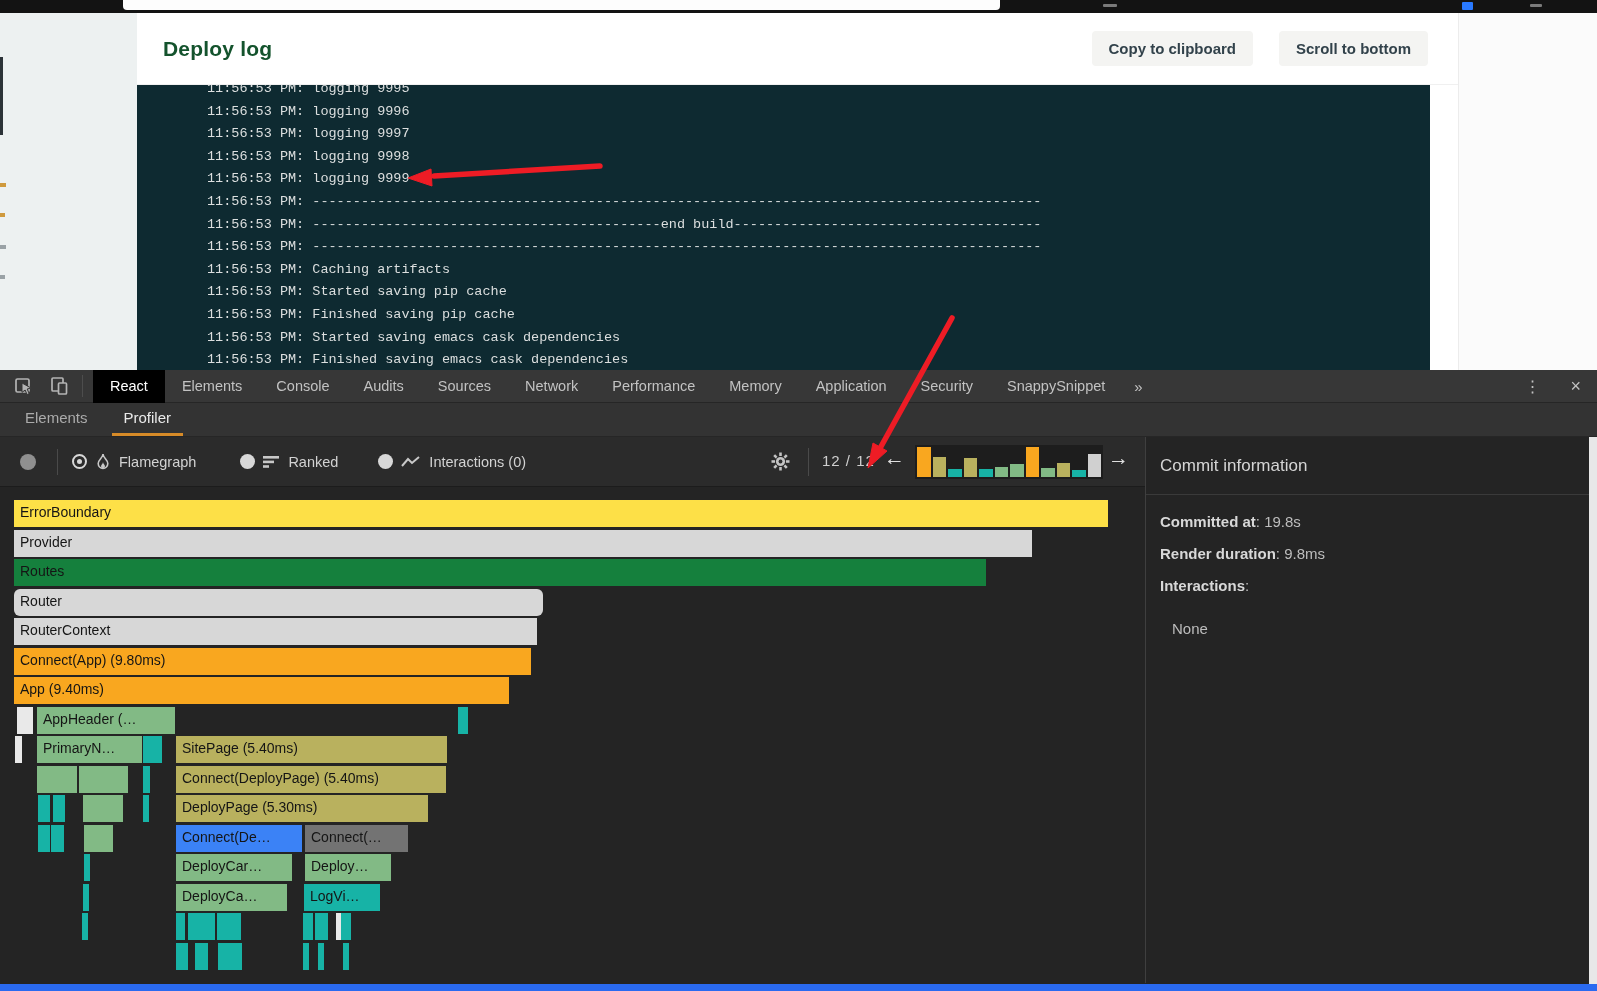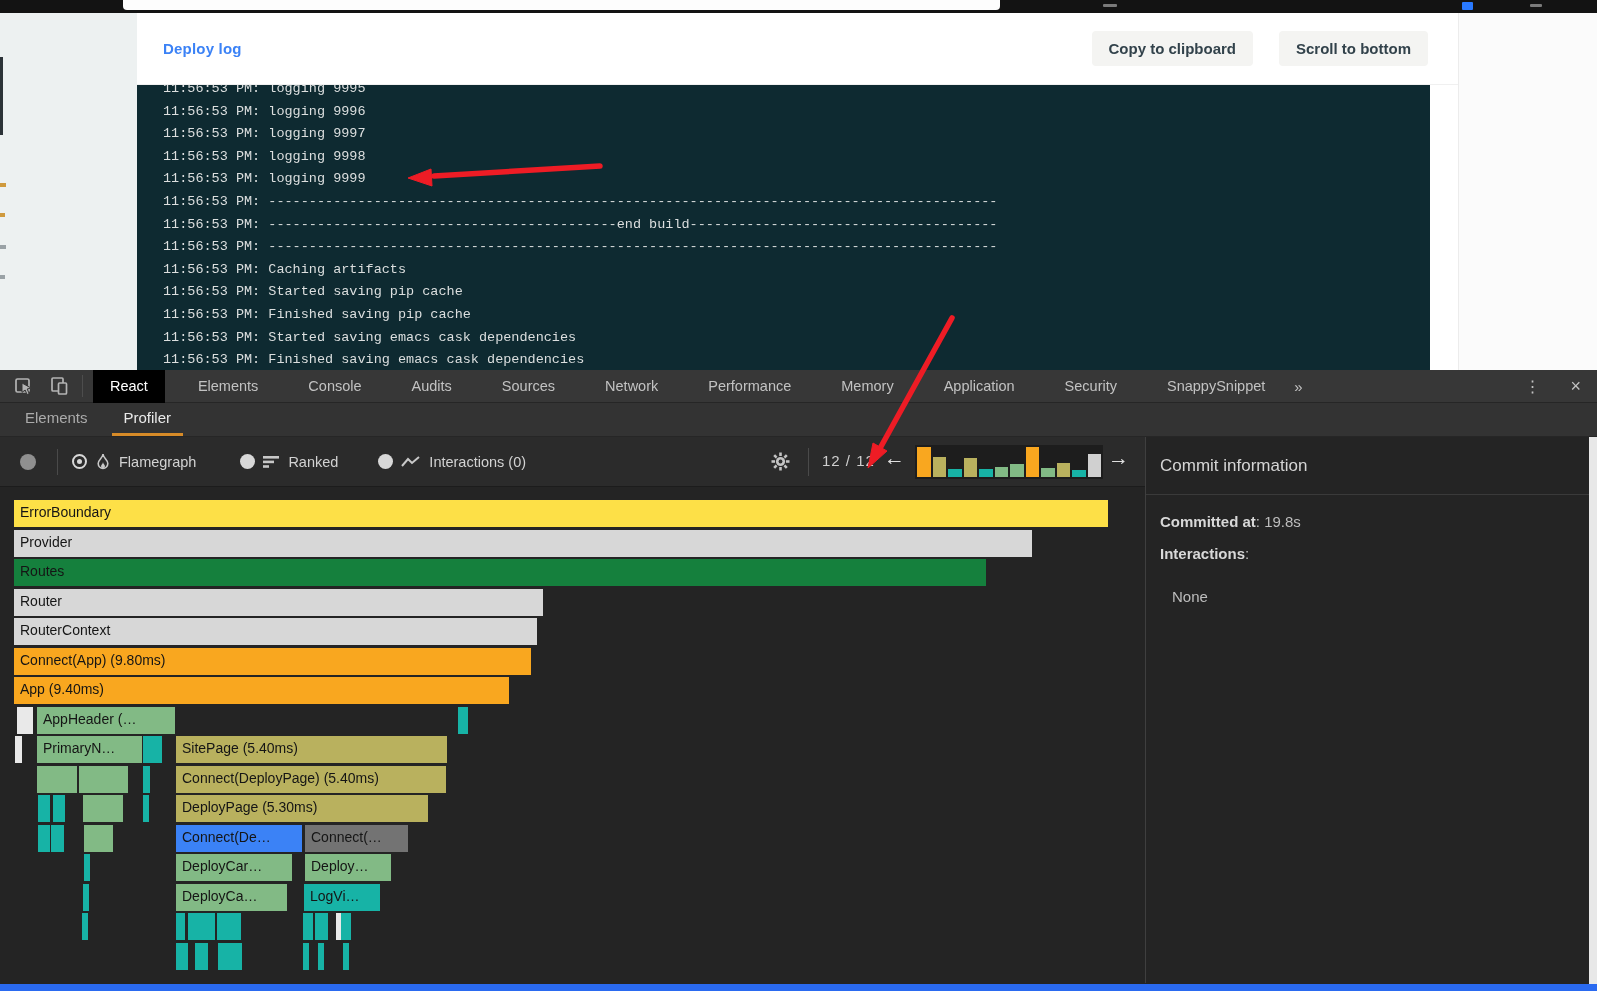--- a/index.html
+++ b/index.html
@@ -13,25 +13,25 @@
   .chrome-dash { background:#7a7a7a; height:3px; border-radius:1px; }
   .chrome-blue { left:1462px; top:2px; width:11px; height:8px; background:#2979ff; border-radius:1px; }
 
   
   .page-area { left:0; top:13px; width:1597px; height:357px; background:#fbfbfb; }
   .left-strip { left:0; top:0; width:137px; height:357px; background:#edf1f1; }
   .edge-mark { background:#2c3338; }
   .right-gutter { left:1458px; top:0; width:139px; height:357px; background:#fbfbfb; border-left:1px solid #ececec; }
   .card { left:137px; top:0; width:1321px; height:357px; background:#ffffff; }
   .card-header { position:relative; height:72px; display:flex; align-items:center; border-bottom:1px solid #f0f0f0; }
-  .card-title { margin-left:26px; font-size:15px; font-weight:bold; color:#3b82f6; letter-spacing:0.2px; }
+  .card-title { margin-left:26px; font-size:21px; font-weight:bold; color:#14532d; letter-spacing:0.2px; }
   .hdr-buttons { margin-left:auto; margin-right:30px; display:flex; gap:26px; }
   .hdr-btn { background:#f4f4f2; color:#32424b; font-size:15px; font-weight:bold; padding:9px 17px; border:none; border-radius:4px; cursor:pointer; font-family:"Liberation Sans",sans-serif; }
   .terminal { position:absolute; left:0; top:72px; width:1293px; height:285px; background:#0e2a31; overflow:hidden; }
-  .term-inner { margin-top:-7px; padding-left:26px; }
+  .term-inner { margin-top:-7px; padding-left:26px;margin-left:44px; }
   .log-line { font-family:"Liberation Mono","DejaVu Sans Mono",monospace; font-size:13.5px; line-height:22.6px; color:#dcdfdf; white-space:pre; }
 
   
   .devtools { left:0; top:370px; width:1597px; height:614px; background:#242424; color:#c5c5c5; }
   .dt-tabbar { height:33px; background:#373737; border-bottom:1px solid #262626; display:flex; align-items:center; }
   .dt-tabbar svg { display:block; }
   .tool-icon { margin-left:12px; width:24px; height:24px; display:flex; align-items:center; justify-content:center; cursor:pointer; }
   .tab-sep { width:1px; height:22px; background:#4d4d4d; margin:0 10px; }
   .dt-tab { height:33px; line-height:33px; padding:0 17px; font-size:14.5px; color:#c2c2c2; cursor:pointer; white-space:nowrap; }
   .dt-tab.active { background:#000; color:#fff; }
@@ -133,21 +133,21 @@
         <polygon points="9,8 18,13 14.2,14 16.2,18.6 14.1,19.6 12.1,15 9,17.4" fill="#b4b4b4" stroke="#373737" stroke-width="1"></polygon>
       </svg>
     </div>
     <div class="tool-icon">
       <svg width="22" height="22" viewBox="0 0 22 22">
         <rect x="3" y="3" width="11" height="13" rx="1" fill="none" stroke="#b4b4b4" stroke-width="1.7"></rect>
         <rect x="9.5" y="8" width="8" height="11" rx="1" fill="#373737" stroke="#b4b4b4" stroke-width="1.7"></rect>
       </svg>
     </div>
     <div class="tab-sep"></div>
-    <div style="display:flex;gap:16px;" id="dt-tabs">
+    <div style="display:flex;" id="dt-tabs">
         <div class="dt-tab active">React</div>
         <div class="dt-tab">Elements</div>
         <div class="dt-tab">Console</div>
         <div class="dt-tab">Audits</div>
         <div class="dt-tab">Sources</div>
         <div class="dt-tab">Network</div>
         <div class="dt-tab">Performance</div>
         <div class="dt-tab">Memory</div>
         <div class="dt-tab">Application</div>
         <div class="dt-tab">Security</div>
@@ -231,21 +231,21 @@
             <div class="cbar" style="height: 7px; background: rgb(23, 179, 166);"></div>
             <div class="cbar" style="height: 23px; background: rgb(208, 208, 208);"></div>
           </div>
         <div class="nav-arrow" style="left:1108px;">→</div>
       </div>
 
       <div class="flame-area" id="flamegraph">
           <div class="fg-seg" style="left: 14px; top: 13px; width: 1094px; background: #fde047;">ErrorBoundary</div>
           <div class="fg-seg" style="left: 14px; top: 43px; width: 1018px; background: rgb(215, 215, 215);">Provider</div>
           <div class="fg-seg" style="left: 14px; top: 72px; width: 972px; background: #15803d;">Routes</div>
-          <div class="fg-seg" style="left: 14px; top: 102px; width: 529px; background: rgb(215, 215, 215);">Router</div>
+          <div class="fg-seg" style="left: 14px; top: 102px; width: 529px; background: rgb(215, 215, 215); border-radius: 6px;">Router</div>
           <div class="fg-seg" style="left: 14px; top: 131px; width: 523px; background: rgb(215, 215, 215);">RouterContext</div>
           <div class="fg-seg" style="left: 14px; top: 161px; width: 517px; background: rgb(249, 167, 31);">Connect(App) (9.80ms)</div>
           <div class="fg-seg" style="left: 14px; top: 190px; width: 495px; background: rgb(249, 167, 31);">App (9.40ms)</div>
           <div class="fg-seg" style="left: 17px; top: 220px; width: 16px; background: rgb(233, 233, 233);"></div>
           <div class="fg-seg" style="left: 37px; top: 220px; width: 138px; background: rgb(130, 186, 133);">AppHeader (…</div>
           <div class="fg-seg" style="left: 458px; top: 220px; width: 10px; background: rgb(23, 179, 166);"></div>
           <div class="fg-seg" style="left: 15px; top: 249px; width: 7px; background: rgb(233, 233, 233);"></div>
           <div class="fg-seg" style="left: 37px; top: 249px; width: 105px; background: rgb(130, 186, 133);">PrimaryN…</div>
           <div class="fg-seg" style="left: 143px; top: 249px; width: 19px; background: rgb(23, 179, 166);"></div>
           <div class="fg-seg" style="left: 176px; top: 249px; width: 271px; background: rgb(185, 177, 94);">SitePage (5.40ms)</div>
@@ -289,20 +289,21 @@
           <div class="fg-seg" style="left: 343px; top: 456px; width: 6px; background: rgb(23, 179, 166);"></div>
         </div>
     </div>
 
     <div class="col-divider"></div>
 
     <div class="right-col">
       <div class="ci-header">Commit information</div>
       <div class="ci-body" id="ci-fields">
           <div class="ci-field"><b>Committed at</b>: 19.8s</div>
+          <div class="ci-field"><b>Render duration</b>: 9.8ms</div>
           <div class="ci-field"><b>Interactions</b>:</div>
           <div class="ci-none">None</div>
         </div>
     </div>
   </div>
 </div>
 
 <div class="abs right-scroll"></div>
 <div class="abs bottom-strip"></div>
 

